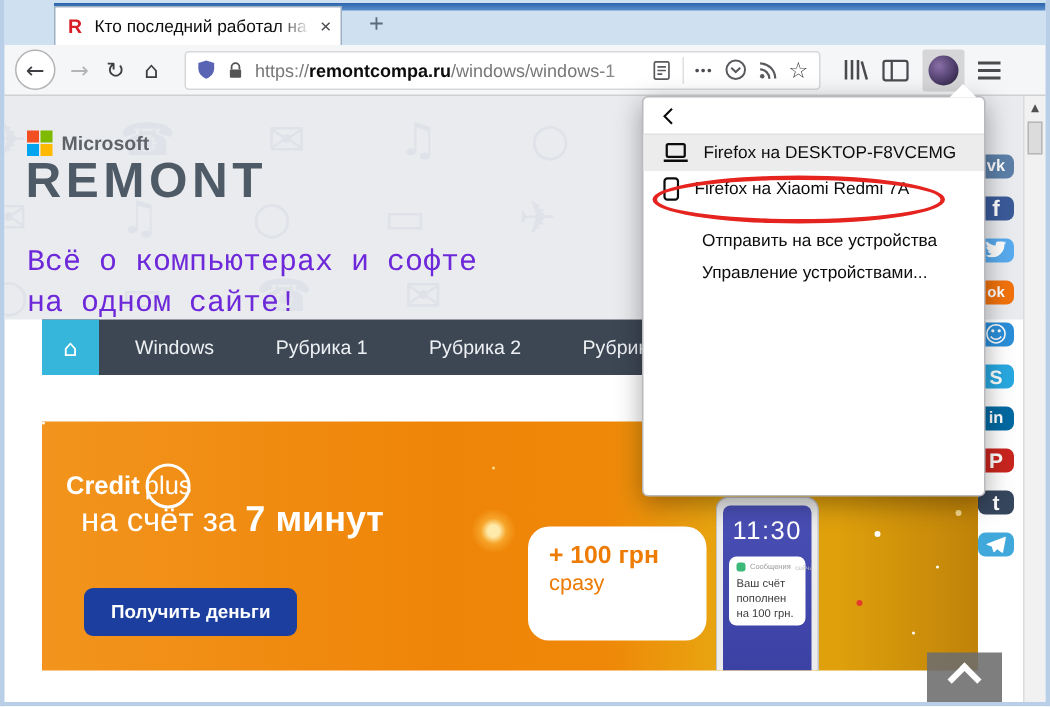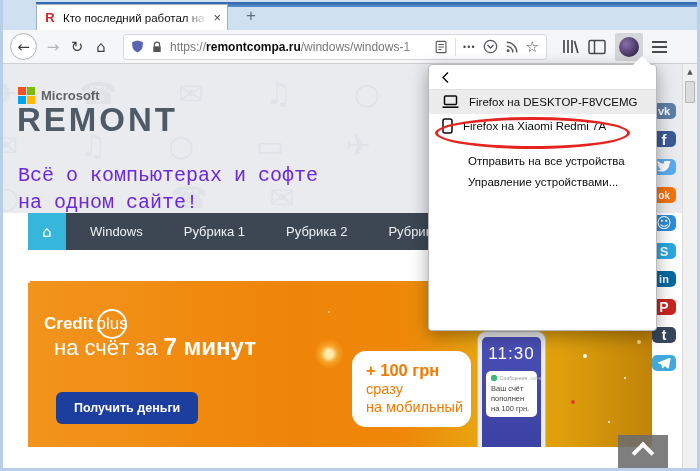--- a/index.html
+++ b/index.html
@@ -263,21 +263,20 @@
         <span class="cp-name">Credit</span>
         <span class="cp-circle">plus</span>
       </div>
       <div class="headline">
         <div><span>на счёт за </span><b>7 минут</b></div>
       </div>
       <button class="cta" style="background: rgb(28, 62, 158);">Получить деньги</button>
       <div class="promo-card">
         <div class="p1">+ 100 грн</div>
         <div class="p2">сразу</div>
-        <div class="p3">на мобильный</div>
       </div>
       <div class="phone">
         <div class="screen">
           <div class="ph-time">11:30</div>
           <div class="notif">
             <div class="notif-head">
               <span class="notif-appicon"></span>
               <span class="notif-app">Сообщения</span>
               <span class="notif-when">сейчас</span>
             </div>

